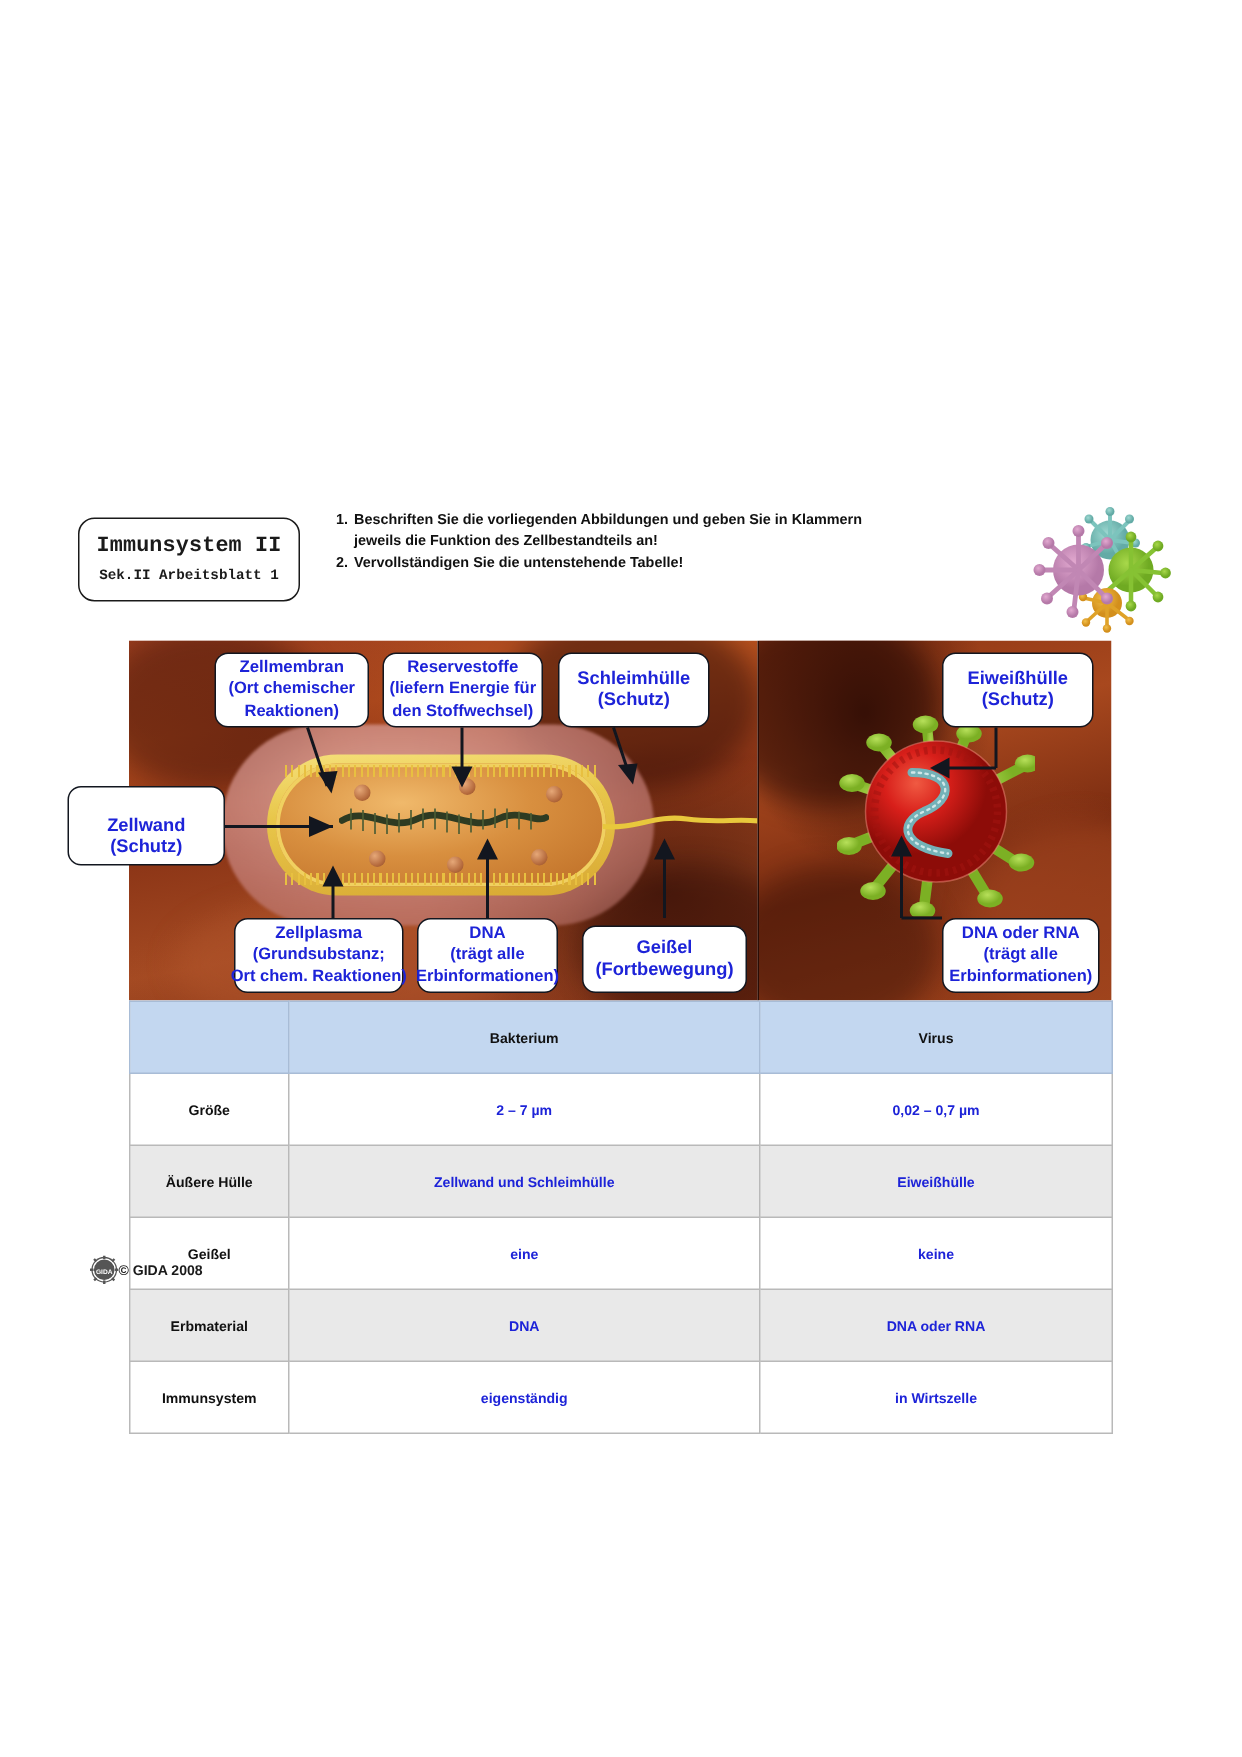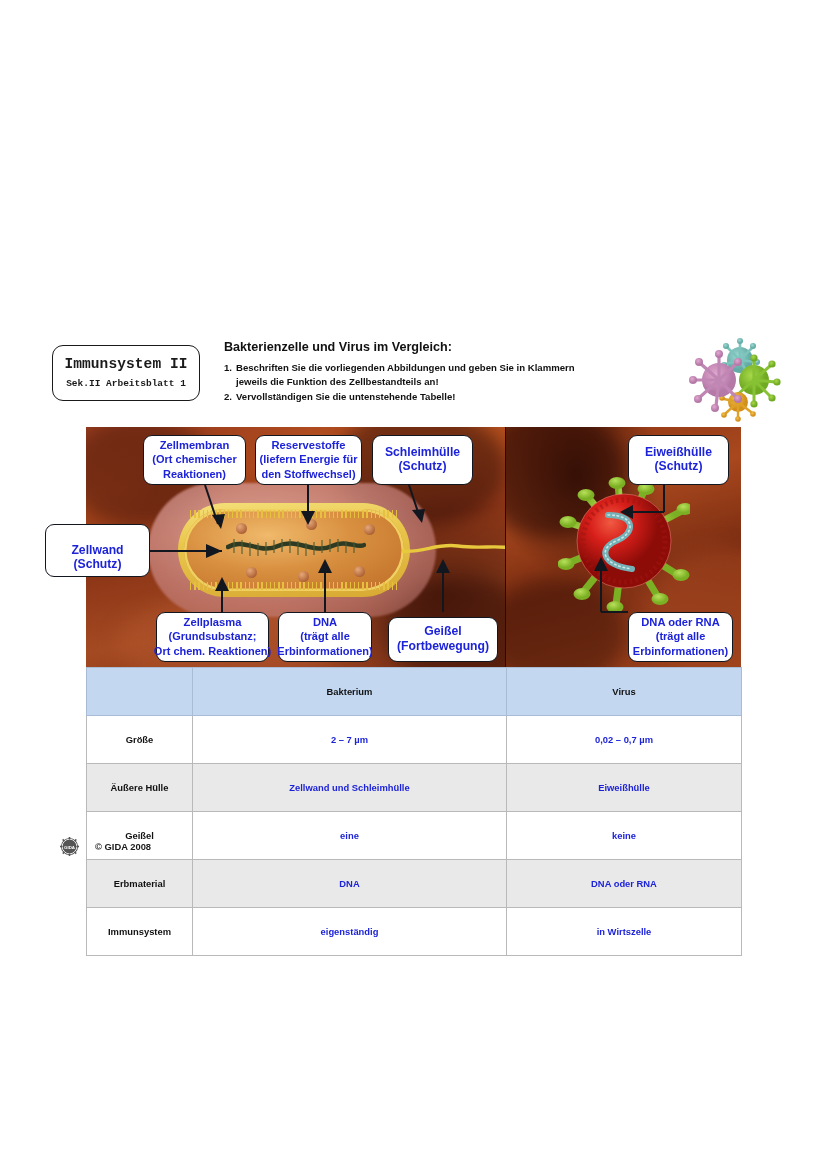--- a/index.html
+++ b/index.html
@@ -315,42 +315,41 @@
     background: #e9e9e9;
   }
 
   
   #footer {
     position: absolute;
     left: 60px;
     top: 837px;
     display: flex;
     align-items: center;
-    gap: 16px;
+    gap: 0;
   }
   #footer .fcopy {
     font-size: 9.4px;
     font-weight: bold;
     color: #1a1a1a;
   }
 </style>
 </head>
 <body>
 
 <div id="worksheet">
 
   <div id="header-area">
 
     <div class="title-badge">
       <div class="tb-main">Immunsystem II</div>
       <div class="tb-sub">Sek.II   Arbeitsblatt 1</div>
     </div>
 
     <div id="instructions">
-      <div class="heading">Bakterienzelle und Virus im Vergleich:</div>
       <ol>
         <li>
           <span class="num">1.</span>
           <span>Beschriften Sie die vorliegenden Abbildungen und geben Sie in Klammern</span>
           <span class="l2">jeweils die Funktion des Zellbestandteils an!</span>
         </li>
         <li>
           <span class="num">2.</span>
           <span>Vervollständigen Sie die untenstehende Tabelle!</span>
         </li>

